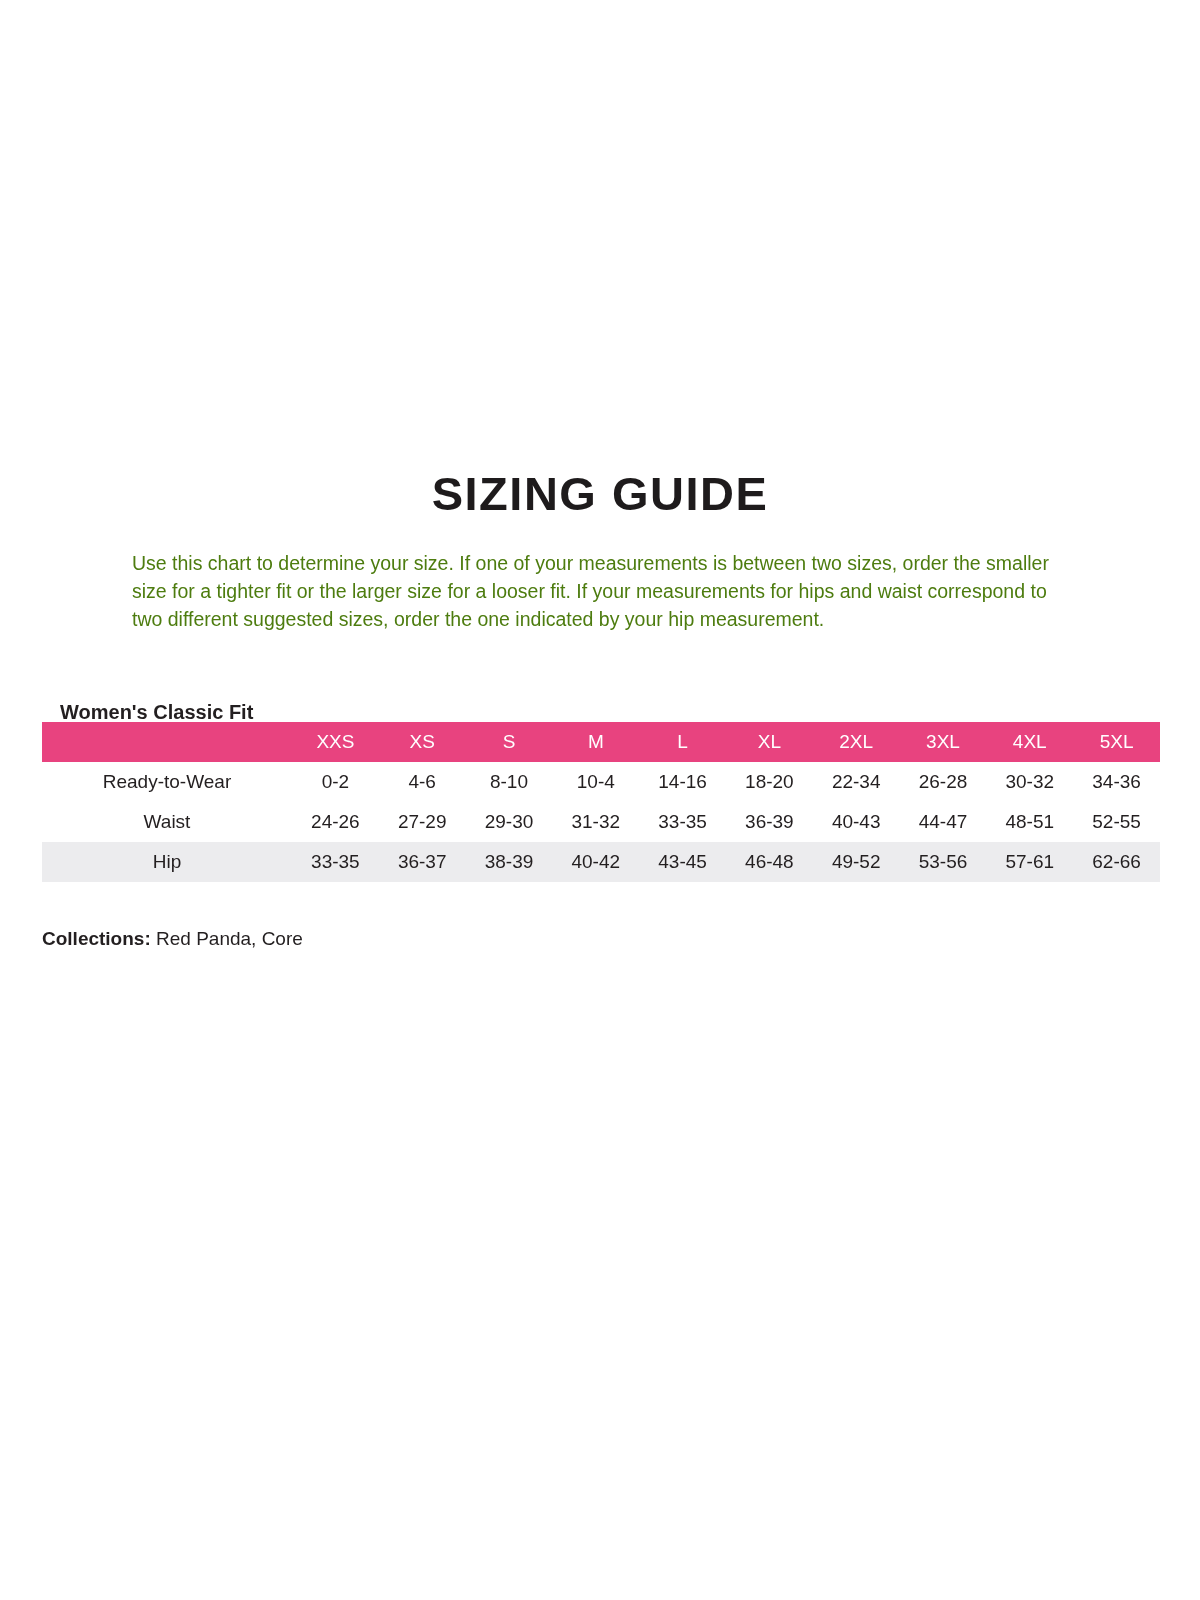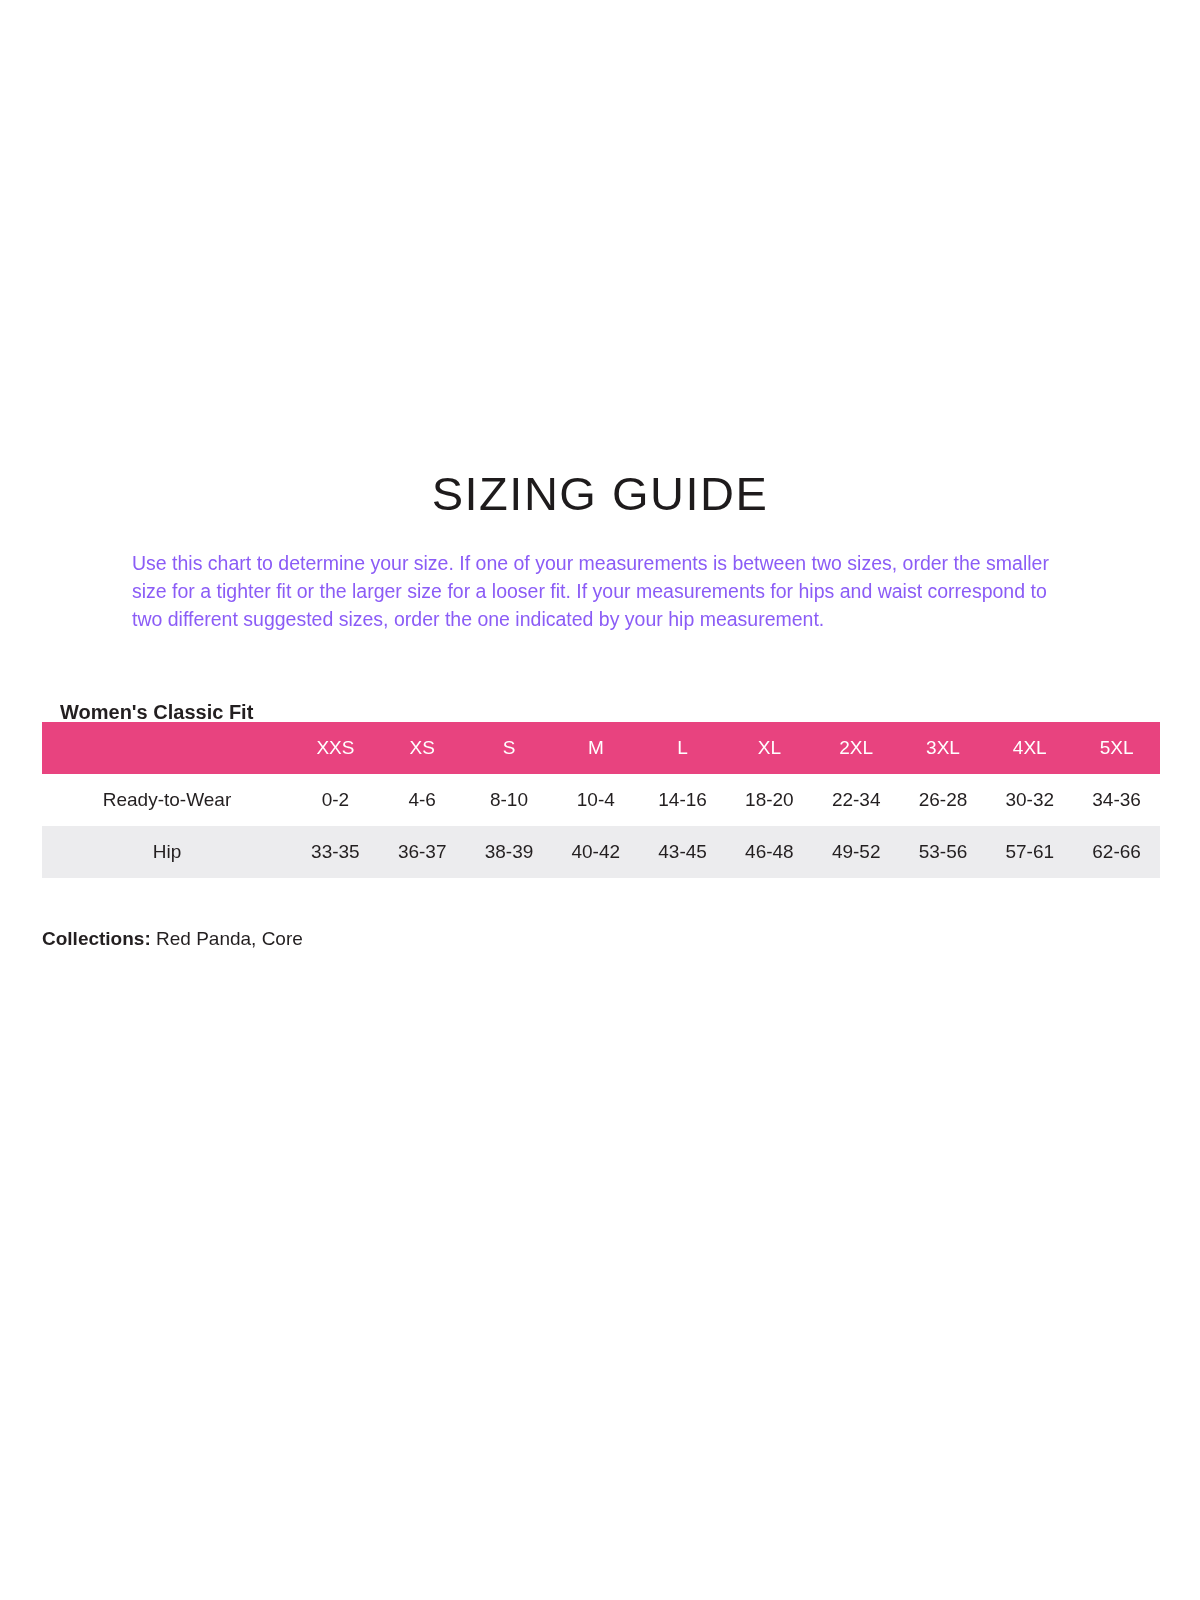--- a/index.html
+++ b/index.html
@@ -17,34 +17,34 @@
     position: relative;
   }
   .page-title {
     margin: 0;
     position: absolute;
     top: 470px;
     left: 0;
     width: 1200px;
     text-align: center;
     font-size: 47px;
-    font-weight: 400;
+    font-weight: 700;
     letter-spacing: 1.5px;
     line-height: 1;
     color: #1e1b1c;
   }
   .intro {
     margin: 0;
     position: absolute;
     top: 549px;
     left: 132px;
     width: 940px;
     font-size: 19.5px;
     line-height: 28px;
-    color: #8b5cf6;
+    color: #4d7c0f;
   }
   .section-heading {
     margin: 8px;
     position: absolute;
     top: 693px;
     left: 52px;
     font-size: 20px;
     font-weight: 700;
     color: #231f20;
   }
@@ -52,21 +52,21 @@
     position: absolute;
     top: 722px;
     left: 42px;
     width: 1118px;
     border-collapse: collapse;
     table-layout: fixed;
     font-size: 19px;
   }
   .sizing-table th,
   .sizing-table td {
-    height: 52px;
+    height: 40px;
     padding: 0;
     text-align: center;
     vertical-align: middle;
     font-weight: 400;
     white-space: nowrap;
   }
   .sizing-table thead th {
     background: #e8437f;
     color: #ffffff;
     font-size: 19px;
@@ -116,20 +116,33 @@
         <td>4-6</td>
         <td>8-10</td>
         <td>10-4</td>
         <td>14-16</td>
         <td>18-20</td>
         <td>22-34</td>
         <td>26-28</td>
         <td>30-32</td>
         <td>34-36</td>
       </tr>
+      <tr>
+        <td class="row-label">Waist</td>
+        <td>24-26</td>
+        <td>27-29</td>
+        <td>29-30</td>
+        <td>31-32</td>
+        <td>33-35</td>
+        <td>36-39</td>
+        <td>40-43</td>
+        <td>44-47</td>
+        <td>48-51</td>
+        <td>52-55</td>
+      </tr>
       <tr class="striped">
         <td class="row-label">Hip</td>
         <td>33-35</td>
         <td>36-37</td>
         <td>38-39</td>
         <td>40-42</td>
         <td>43-45</td>
         <td>46-48</td>
         <td>49-52</td>
         <td>53-56</td>

